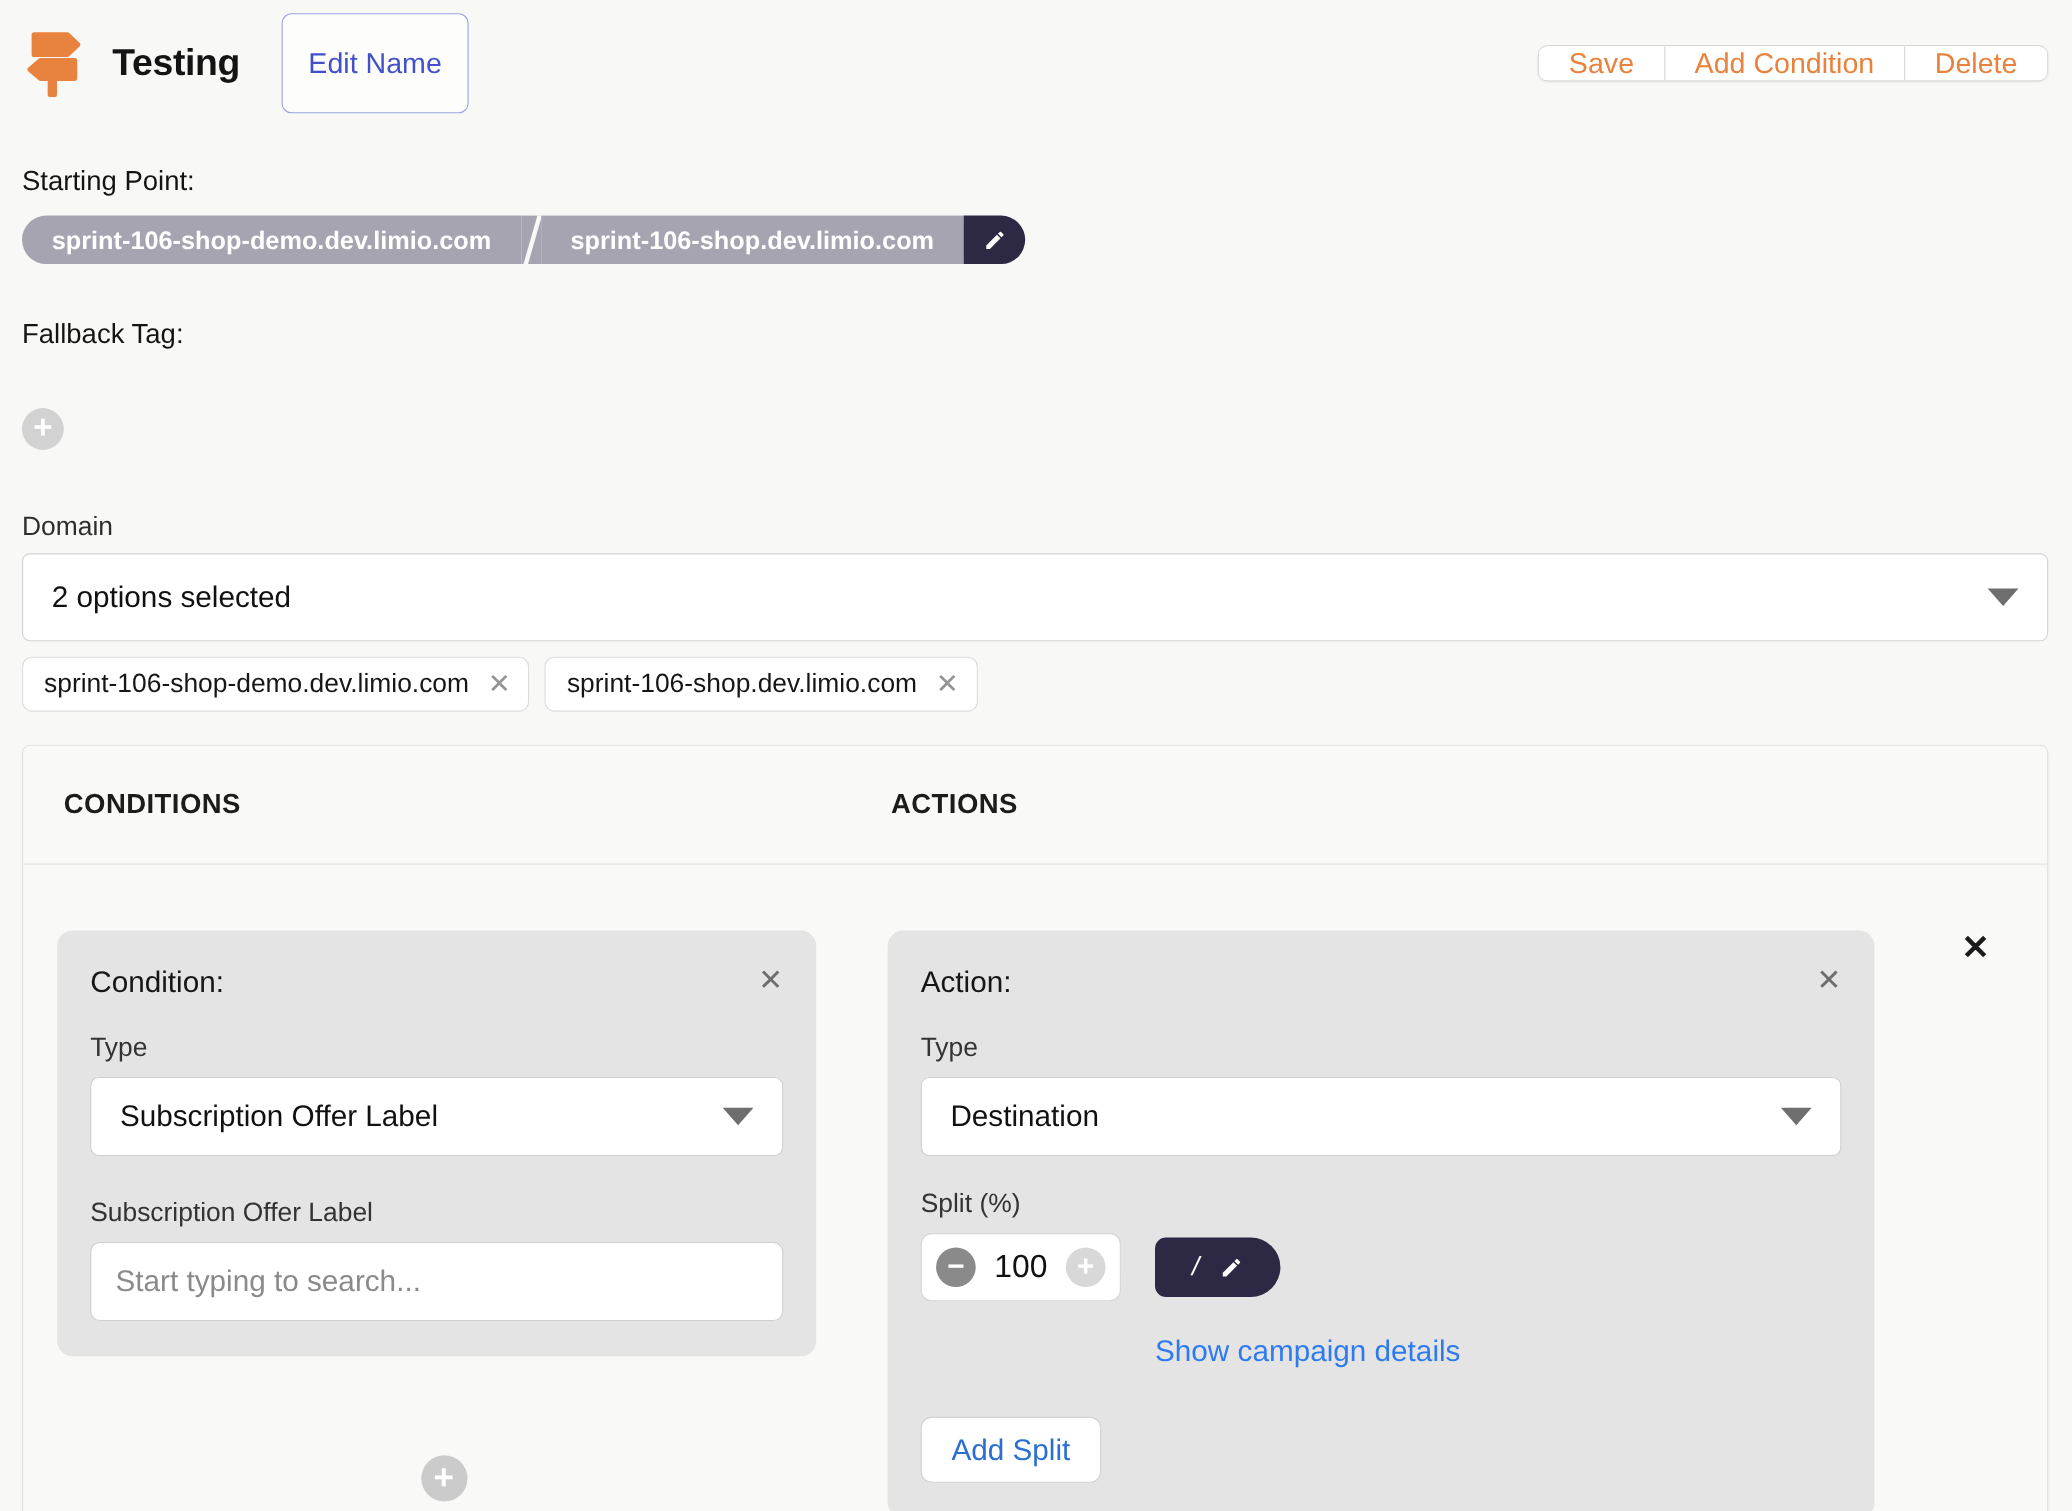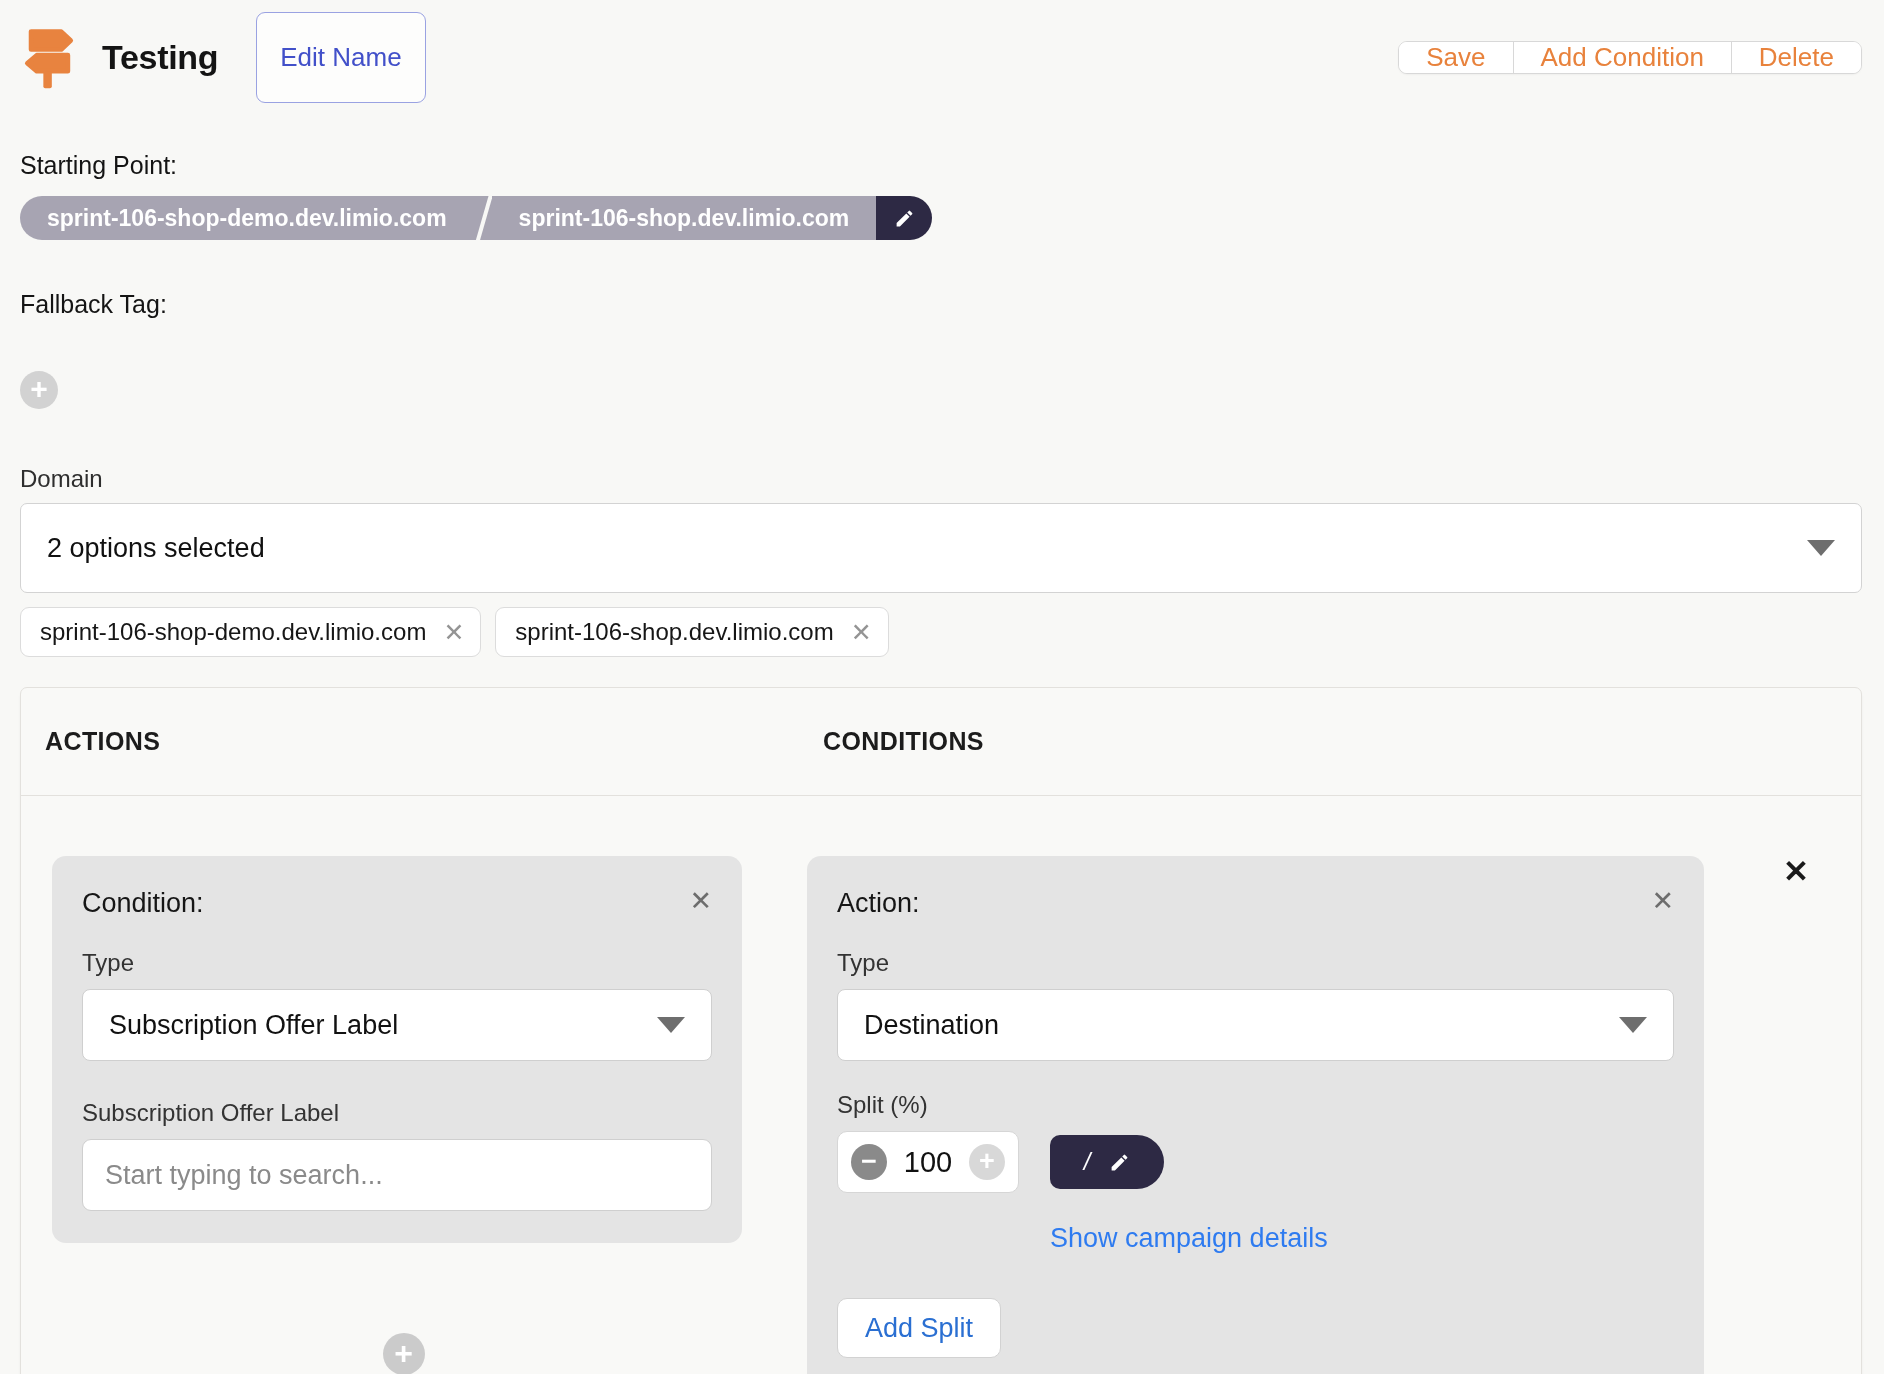--- a/index.html
+++ b/index.html
@@ -60,21 +60,21 @@
     width:38px; height:38px; border-radius:50%; border:none; background:#d2d2d2;
     color:#fff; font-size:30px; font-weight:700; line-height:1;
     display:flex; align-items:center; justify-content:center; cursor:pointer;
     font-family:"Liberation Sans",sans-serif; padding-bottom:3px;
   }
   .fb-add { margin-top:52px; }
 
   
   .domain-label { margin-top:56px; font-size:24px; color:#2e2e2e; }
   .select {
-    margin-top:10px; height:90px; width:100%; background:#fff;
+    margin-top:10px; height:80px; width:100%; background:#fff;
     border:1.5px solid #d3d3d3; border-radius:7px;
     display:flex; align-items:center; justify-content:space-between;
     padding:0 26px; font-size:27px; color:#111; cursor:pointer;
   }
   .caret {
     width:0; height:0; border-left:14px solid transparent;
     border-right:14px solid transparent; border-top:16px solid #6e6e6e;
   }
   .chips { margin-top:14px; display:flex; gap:14px; }
   .chip {
@@ -209,22 +209,22 @@
     </div>
     <div class="chip">
       <span>sprint-106-shop.dev.limio.com</span>
       <button class="chip-x">✕</button>
     </div>
   </div>
 
   
   <div class="rules-table">
     <div class="t-header">
+      <div class="t-header-cell">CONDITIONS</div>
       <div class="t-header-cell actions">ACTIONS</div>
-      <div class="t-header-cell">CONDITIONS</div>
     </div>
 
     <div class="t-body">
       <button class="row-close">✕</button>
 
       <div class="col-conditions">
         <div class="card condition-card">
           <div class="card-head">
             <div class="card-title">Condition:</div>
             <button class="card-close">✕</button>

